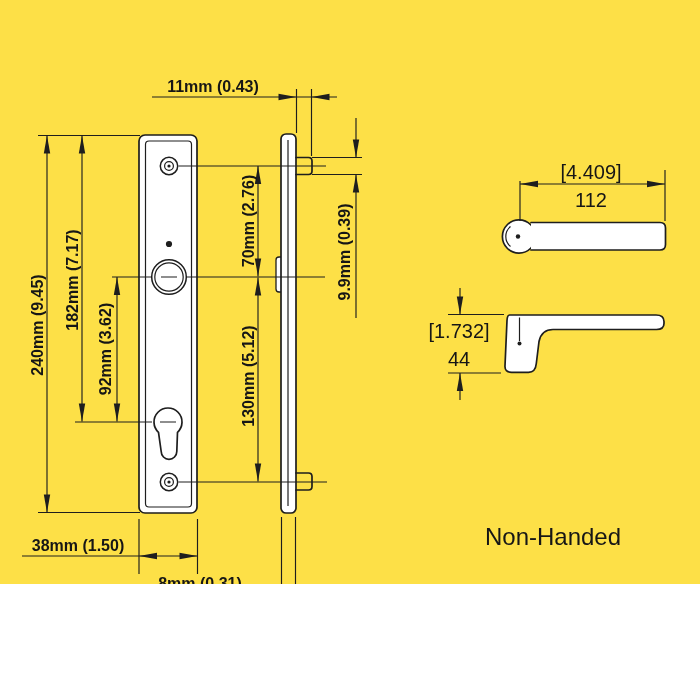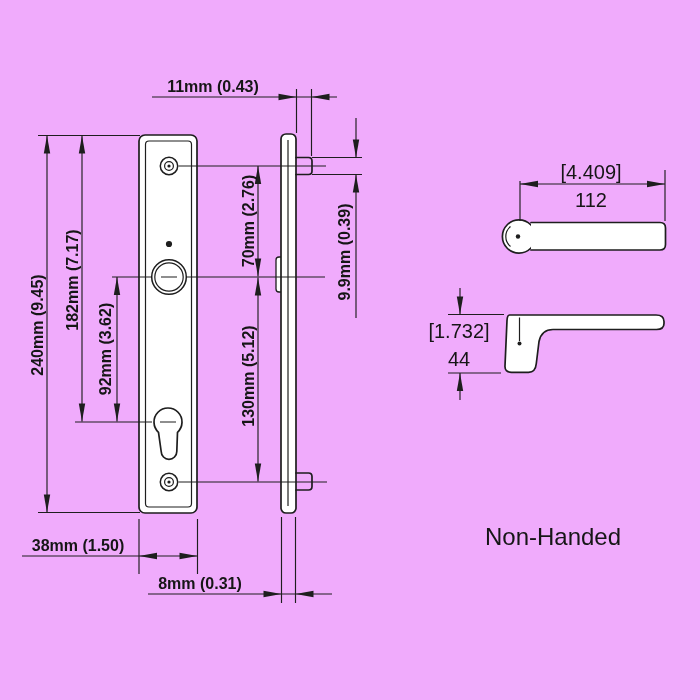--- a/index.html
+++ b/index.html
@@ -1,16 +1,16 @@
 <!DOCTYPE html>
 <html><head>
 <meta charset="utf-8">
 <style>
   html,body{margin:0;padding:0;background:#fff;}
-  .canvas{position:relative;width:700px;height:700px;background:#f0abfc;overflow:hidden;
+  .canvas{position:relative;width:700px;height:584px;background:#fde047;overflow:hidden;
           font-family:"Liberation Sans", sans-serif;}
   svg{position:absolute;left:0;top:0;}
   .obj{fill:none;stroke:#1e1e1e;stroke-width:1.7;stroke-linecap:round;stroke-linejoin:round;}
   .objw{fill:#ffffff;stroke:#1e1e1e;stroke-width:1.7;stroke-linejoin:round;}
   .thin{fill:none;stroke:#1e1e1e;stroke-width:1.2;}
   .dim{fill:none;stroke:#1e1e1e;stroke-width:1.15;}
   .arr{fill:#1e1e1e;stroke:none;}
   .dot{fill:#1e1e1e;stroke:none;}
   .dtxt{fill:#161616;font-size:16px;font-weight:700;}
   .btxt{fill:#161616;font-size:20px;font-weight:400;}

